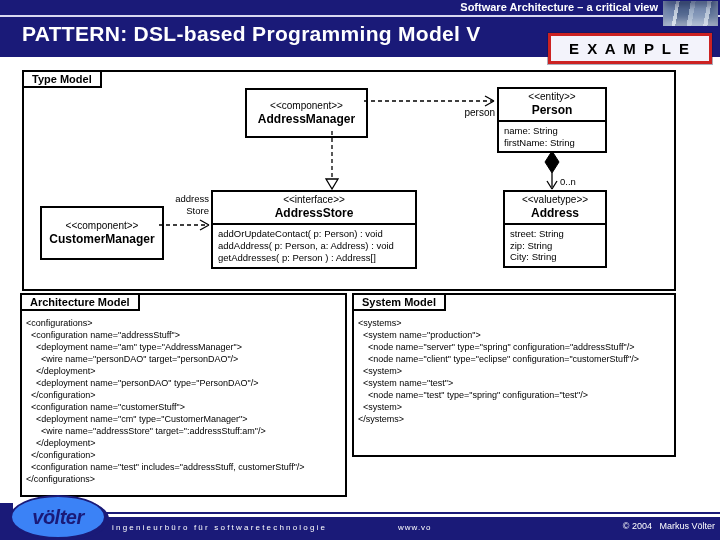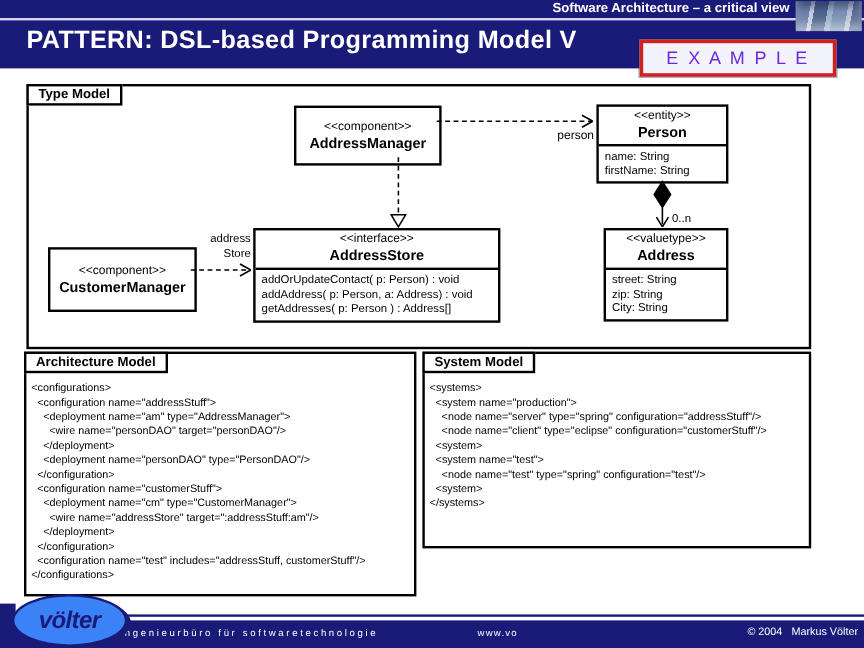--- a/index.html
+++ b/index.html
@@ -9,24 +9,24 @@
   
   .header{position:absolute;left:0;top:0;width:720px;height:57px;background:#1a1a78;z-index:1;}
   .header-rule{position:absolute;left:0;top:15px;width:720px;height:2px;background:#d8d8f0;z-index:2;}
   .course-title{position:absolute;top:1px;right:62px;font-size:11px;font-weight:bold;color:#fff;z-index:3;}
   .thumb{position:absolute;top:1px;right:2px;width:55px;height:25px;z-index:3;
          background:
            linear-gradient(100deg, #6d82ab 0 22%, #c3cede 22% 28%, #50658e 28% 47%, #9fb0c9 47% 55%, #7e93b5 55% 75%, #b9c6d8 75% 82%, #5a6f95 82% 100%);
          box-shadow:inset 0 -6px 8px rgba(255,255,255,.45), inset 0 5px 6px rgba(10,20,60,.45);}
   .slide-title{position:absolute;left:10px;top:21px;font-size:21px;line-height:26px;font-weight:bold;
                color:#fff;letter-spacing:.3px;z-index:3;white-space:nowrap;margin-left:12px;}
-  .stamp{position:absolute;left:533px;top:33px;width:158px;height:25px;background:#f3f3fb;
+  .stamp{position:absolute;left:548px;top:33px;width:158px;height:25px;background:#f3f3fb;
          border:3px solid #cc2222;box-shadow:0 0 0 1px rgba(20,20,60,.35);z-index:10;
          display:flex;align-items:center;justify-content:center;
-         color:#6d28d9;font-weight:normal;font-size:15px;letter-spacing:2px;white-space:pre;}
+         color:#000000;font-weight:bold;font-size:15px;letter-spacing:2px;white-space:pre;}
 
   
   .pkg{position:absolute;border:2px solid #000;background:#fff;z-index:1;}
   .pkg-tab{position:absolute;left:-2px;top:-2px;background:#fff;border:2px solid #000;
            padding:0 8px;font-size:11px;line-height:14px;font-weight:bold;white-space:nowrap;}
   #pkg-type{left:22px;top:70px;width:650px;height:217px;}
   #pkg-composition{left:20px;top:293px;width:323px;height:200px;}
   #pkg-system{left:352px;top:293px;width:320px;height:160px;}
 
   
@@ -56,21 +56,21 @@
   #arrows text{font-family:"Liberation Sans",sans-serif;fill:#000;}
 
   
   .footer-line{position:absolute;left:0;top:512px;width:720px;height:2px;background:#1a1a78;z-index:5;}
   .footer-bar{position:absolute;left:0;top:517px;width:720px;height:23px;background:#1a1a78;z-index:5;}
   .logo-square{position:absolute;left:0;top:503px;width:13px;height:19px;background:#1a1a78;z-index:6;}
   .logo-ellipse{position:absolute;left:10px;top:495px;width:92px;height:40px;background:#3b82f6;
                 border:2px solid #1a1a78;border-radius:50%;box-shadow:3px 2px 0 #1a1a78;z-index:7;
                 display:flex;align-items:center;justify-content:center;}
   .logo-text{font-size:20px;font-weight:bold;font-style:italic;color:#1a1a78;letter-spacing:-.5px;}
-  .tagline{position:absolute;left:100px;top:523px;font-size:8px;letter-spacing:2.2px;color:#fff;z-index:6;white-space:nowrap;text-align:center;}
+  .tagline{position:absolute;left:112px;top:523px;font-size:8px;letter-spacing:2.2px;color:#fff;z-index:6;white-space:nowrap;text-align:center;}
   .url{position:absolute;left:398px;top:523px;font-size:8px;letter-spacing:1px;color:#fff;z-index:6;}
   .copyright{position:absolute;right:5px;top:521px;font-size:9px;color:#fff;z-index:6;white-space:pre;}
 </style>
 </head>
 <body>
 
 <div id="slide">
 
   <div class="header"></div>
   <div class="header-rule"></div>

